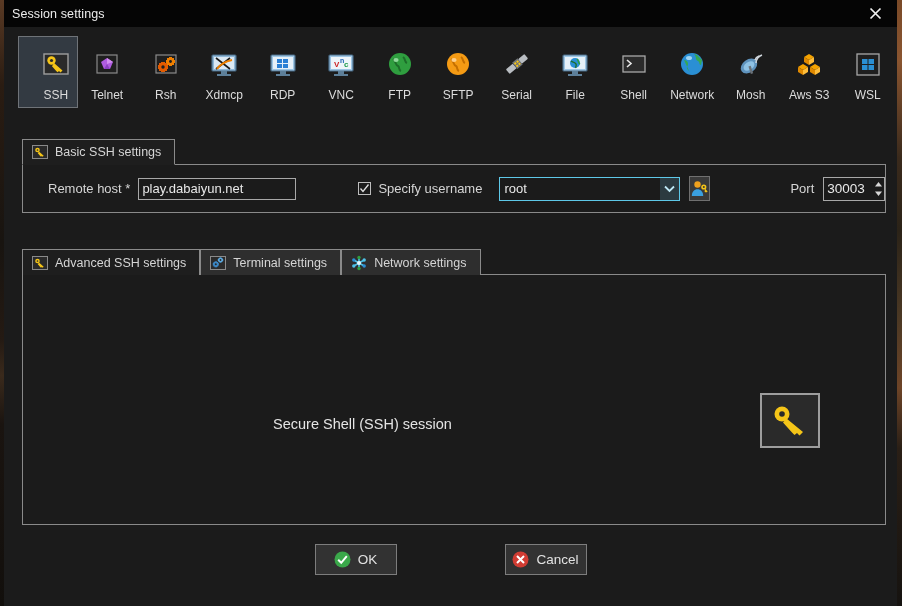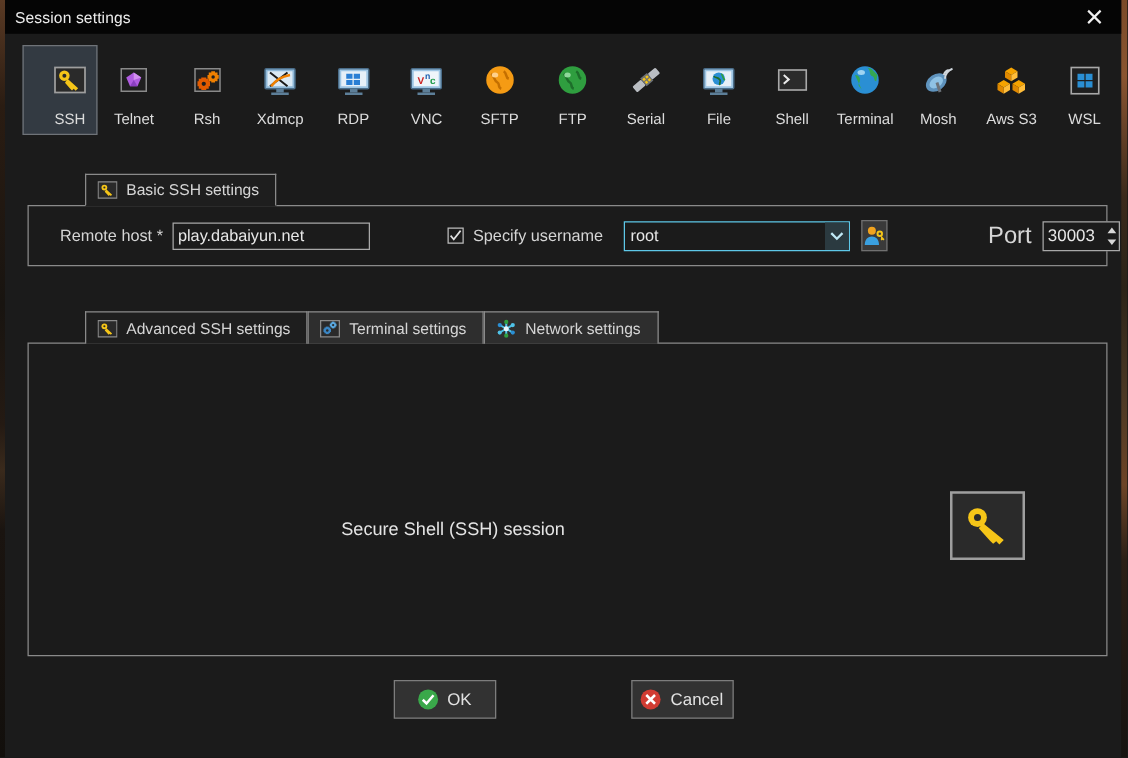--- a/index.html
+++ b/index.html
@@ -98,21 +98,21 @@
     padding: 0 13px 0 9px;
     background: #2e2e2e;
     border: 1px solid #8a8a8a;
     border-bottom: none;
     box-sizing: border-box;
     cursor: pointer;
     color: #d5d5d5;
     font-size: 12.5px;
     gap: 7px;
   }
-  .tabchip.active { background: #1e1e1e; margin-left: 46px; }
+  .tabchip.active { background: #1e1e1e; }
   .tabchip .ticon { width: 16px; height: 16px; display:block; }
 
   #basic-group {
     position: absolute; left: 18px; top: 138px;
     width: 864px; height: 75px;
   }
   #basic-group-body {
     position: absolute; left: 0; top: 26px;
     width: 864px; height: 49px;
     border: 1px solid #8a8a8a;
@@ -177,21 +177,21 @@
     display: flex; align-items: center; justify-content: center;
     cursor: pointer;
   }
   #user-key-button {
     margin-left: 9px;
     width: 25px; height: 25px;
     background: #3a3a3a; border: 1px solid #707070;
     display: flex; align-items: center; justify-content: center;
     box-sizing: border-box; cursor: pointer;
   }
-  #port-label { margin-left: 80px; font-size: 19px; }
+  #port-label { margin-left: 80px; font-size: 13px; }
   #port-box {
     margin-left: 9px;
     width: 62px; height: 24px;
     border: 1px solid #a8a8a8;
     background: #1b1b1b;
     display: flex; align-items: center;
     box-sizing: border-box;
   }
   #port-input {
     border: none; background: transparent; width: 42px; height: 22px;
@@ -334,36 +334,36 @@
         <text x="15" y="15" font-family="Liberation Sans" font-size="7" fill="#1b5fb0" font-weight="bold">n</text>
         <text x="19" y="19" font-family="Liberation Sans" font-size="8" fill="#1f9c4a" font-weight="bold">c</text>
         <rect x="13" y="23" width="6" height="3" fill="#5d7f99"></rect>
         <rect x="9" y="26" width="14" height="2" fill="#5d7f99"></rect>
       </svg>
       <span class="proto-label">VNC</span>
     </div>
 
     <div class="proto-item">
       <svg class="proto-icon" viewBox="0 0 32 32">
+        <circle cx="16" cy="16" r="11" fill="#2f9e3f"></circle>
+        <path d="M9 11 C12 13, 11 17, 14 18 C16 19, 14 22, 17 23" stroke="#1d6e2a" stroke-width="2" fill="none"></path>
+        <path d="M19 9 C22 11, 20 14, 23 15" stroke="#1d6e2a" stroke-width="2" fill="none"></path>
+        <ellipse cx="12" cy="12" rx="2.6" ry="2" fill="#8fd89a"></ellipse>
+      </svg>
+      <span class="proto-label">FTP</span>
+    </div>
+
+    <div class="proto-item">
+      <svg class="proto-icon" viewBox="0 0 32 32">
         <circle cx="16" cy="16" r="11" fill="#f59b14"></circle>
         <path d="M9 11 C12 13, 11 17, 14 18 C16 19, 14 22, 17 23" stroke="#c46f00" stroke-width="2" fill="none"></path>
         <path d="M19 9 C22 11, 20 14, 23 15" stroke="#c46f00" stroke-width="2" fill="none"></path>
         <ellipse cx="12" cy="12" rx="2.6" ry="2" fill="#ffd08a"></ellipse>
       </svg>
       <span class="proto-label">SFTP</span>
-    </div>
-
-    <div class="proto-item">
-      <svg class="proto-icon" viewBox="0 0 32 32">
-        <circle cx="16" cy="16" r="11" fill="#2f9e3f"></circle>
-        <path d="M9 11 C12 13, 11 17, 14 18 C16 19, 14 22, 17 23" stroke="#1d6e2a" stroke-width="2" fill="none"></path>
-        <path d="M19 9 C22 11, 20 14, 23 15" stroke="#1d6e2a" stroke-width="2" fill="none"></path>
-        <ellipse cx="12" cy="12" rx="2.6" ry="2" fill="#8fd89a"></ellipse>
-      </svg>
-      <span class="proto-label">FTP</span>
     </div>
 
     <div class="proto-item">
       <svg class="proto-icon" viewBox="0 0 32 32">
         <g transform="rotate(-40 16 16)">
           <rect x="4" y="13" width="9" height="6" rx="1" fill="#b9bdc2"></rect>
           <rect x="13" y="12" width="7" height="8" fill="#6e7276"></rect>
           <rect x="14" y="13.5" width="2" height="2" fill="#f5c518"></rect>
           <rect x="17" y="13.5" width="2" height="2" fill="#f5c518"></rect>
           <rect x="14" y="16.5" width="2" height="2" fill="#f5c518"></rect>
@@ -395,21 +395,21 @@
       <span class="proto-label">Shell</span>
     </div>
 
     <div class="proto-item">
       <svg class="proto-icon" viewBox="0 0 32 32">
         <circle cx="16" cy="16" r="11" fill="#2a8fd4"></circle>
         <path d="M8 12 C12 12, 13 16, 11 19 C10 21, 13 22, 14 25" fill="#35a852"></path>
         <path d="M18 6 C21 9, 19 12, 22 13 C24 14, 23 17, 25 17 L26 12 L21 7 Z" fill="#35a852"></path>
         <ellipse cx="13" cy="10" rx="3" ry="2" fill="#9fd4f2"></ellipse>
       </svg>
-      <span class="proto-label">Terminal</span>
+      <span class="proto-label">Network</span>
     </div>
 
     <div class="proto-item">
       <svg class="proto-icon" viewBox="0 0 32 32">
         <ellipse cx="14" cy="18" rx="9" ry="6.5" transform="rotate(-35 14 18)" fill="#5f93bd"></ellipse>
         <ellipse cx="14" cy="18" rx="6" ry="4" transform="rotate(-35 14 18)" fill="#8fc2e4"></ellipse>
         <rect x="14" y="18" width="2.4" height="8" transform="rotate(-18 15 20)" fill="#6b7279"></rect>
         <path d="M20 12 A6 6 0 0 1 24 8" stroke="#cfd6dc" stroke-width="1.6" fill="none"></path>
         <path d="M21 15 A9 9 0 0 1 27 7" stroke="#cfd6dc" stroke-width="1.6" fill="none"></path>
       </svg>

